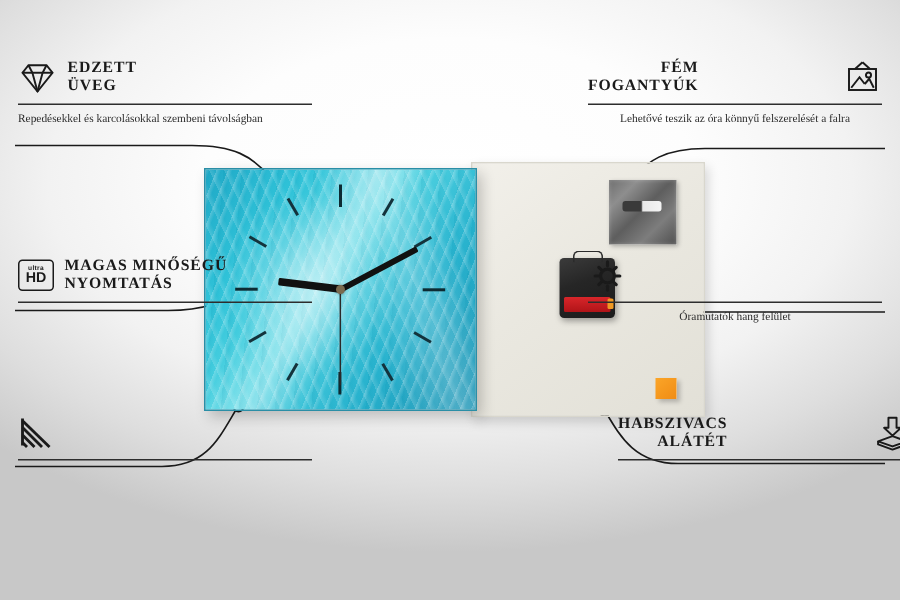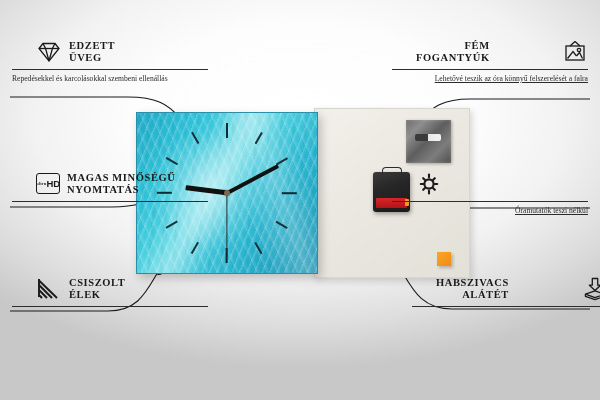--- a/index.html
+++ b/index.html
@@ -94,41 +94,41 @@
     background:#111; border-radius:1px;
   }
   .hand.hour { width:4.6px; height:42px; margin-left:-2.3px; margin-top:-42px; }
   .hand.minute { width:3.6px; height:58px; margin-left:-1.8px; margin-top:-58px; }
   .hand.second { width:1.4px; height:64px; margin-left:-0.7px; margin-top:-64px; background:#2a2a2a; }
   .pin { position:absolute; left:50%; top:50%; width:6px; height:6px; margin:-3px 0 0 -3px;
          border-radius:50%; background:#7a6a4f; box-shadow:0 0 2px rgba(0,0,0,.5); }
 
   
   .callout { position: absolute; width: 196px; }
-  .callout .head { display:flex; align-items:center; gap:7px;margin-left:24px; }
+  .callout .head { display:flex; align-items:center; gap:7px; }
   .callout.left .head { justify-content: flex-start; }
   .callout.right .head { justify-content: space-between; }
   .callout .titles { display:flex; flex-direction:column; line-height:1.12; }
   .callout .t1, .callout .t2 {
     font-size: 10.5px; letter-spacing: .6px; color:#1a1a1a; font-weight:700;
     font-family: "Liberation Serif", serif;
   }
   .callout.right .t1, .callout.right .t2 { text-align: right; }
   .callout .rule { height:1px; background:#2d2d2d; margin:5px 0 4px; }
   .callout .desc {
     font-size: 7.6px; color:#2b2b2b; line-height:1.42;
     font-family: "Liberation Serif", serif;
   }
-  .callout.right .desc { text-align:right;text-decoration:underline; }
+  .callout.right .desc { text-align:center; }
 
   .ico { flex: 0 0 auto; width:26px; height:24px; position:relative; color:#1a1a1a; }
   .ico svg { display:block; width:100%; height:100%; }
   .ico.hd {
     width:24px; height:21px; border:1.4px solid #1a1a1a; border-radius:3px;
-    display:flex; align-items:center; justify-content:center;
+    display:flex; flex-direction:column; align-items:center; justify-content:center;
   }
   .ico.hd .u { font-size:4.4px; font-weight:700; letter-spacing:.2px; line-height:1; font-family:"Liberation Sans",sans-serif; }
   .ico.hd .h { font-size:9.5px; font-weight:700; line-height:1; font-family:"Liberation Sans",sans-serif; }
 
   
   #lines { position:absolute; inset:0; width:600px; height:400px; pointer-events:none; }
 </style>
 </head>
 <body>
 
@@ -221,21 +221,21 @@
               <path d="M19 3.5 L16.4 8.5 L13 21"></path>
         </g>
           </svg>
       </span>
       <span class="titles">
         <span class="t1">EDZETT</span>
         <span class="t2">ÜVEG</span>
       </span>
     </div>
     <div class="rule"></div>
-    <div class="desc">Repedésekkel és karcolásokkal szembeni ellenállás</div>
+    <div class="desc">Repedésekkel és karcolásokkal szembeni távolságban</div>
   </div>
 
   <div class="callout left" style="left:12px; top:172px;">
     <div class="head">
       <span class="ico hd">
         <span class="u">ultra</span>
         <span class="h">HD</span>
       </span>
       <span class="titles">
         <span class="t1">MAGAS MINŐSÉGŰ</span>
@@ -251,24 +251,20 @@
         <svg viewBox="0 0 26 24">
             <g stroke="currentColor" stroke-width="1.9" stroke-linecap="butt">
           <path d="M3 2 L3 20"></path>
               <path d="M3 3.5 L21 21"></path>
           <path d="M3 8 L16 21"></path>
               <path d="M3 13 L11 21"></path>
               <path d="M3 18 L6 21"></path>
           <path d="M3 21 L21 21" stroke-width="0"></path>
         </g>
           </svg>
-      </span>
-      <span class="titles">
-        <span class="t1">CSISZOLT</span>
-        <span class="t2">ÉLEK</span>
       </span>
     </div>
     <div class="rule"></div>
   </div>
 
   <div class="callout right" style="left:392px; top:40px;">
     <div class="head">
       <span class="titles">
         <span class="t1">FÉM</span>
         <span class="t2">FOGANTYÚK</span>
@@ -301,21 +297,21 @@
           <path d="M7.2 6.2 L9 8"></path>
               <path d="M17 16 L18.8 17.8"></path>
           <path d="M18.8 6.2 L17 8"></path>
               <path d="M9 16 L7.2 17.8"></path>
           <circle cx="13" cy="12" r="4.6"></circle>
         </g>
           </svg>
       </span>
     </div>
     <div class="rule"></div>
-    <div class="desc">Óramutatók teszi nélkül</div>
+    <div class="desc">Óramutatók hang felület</div>
   </div>
 
   <div class="callout right" style="left:412px; top:277px;">
     <div class="head">
       <span class="titles">
         <span class="t1">HABSZIVACS</span>
         <span class="t2">ALÁTÉT</span>
       </span>
       <span class="ico">
         <svg viewBox="0 0 26 24">

